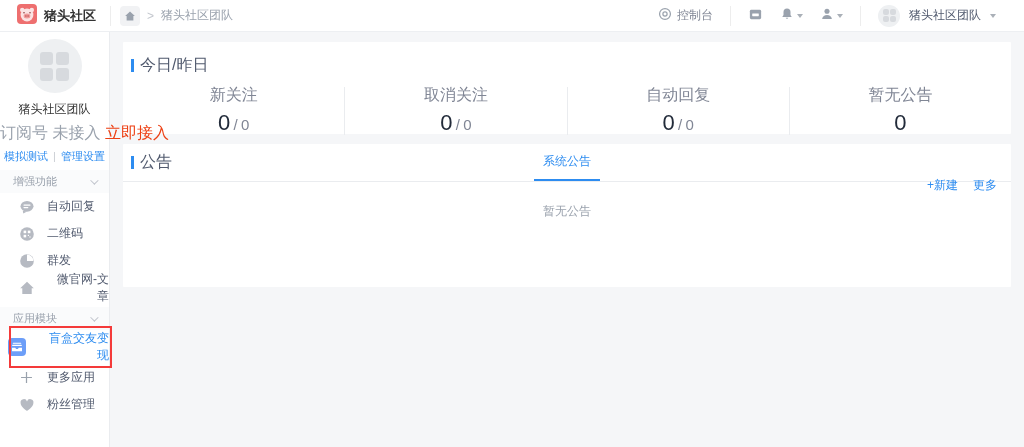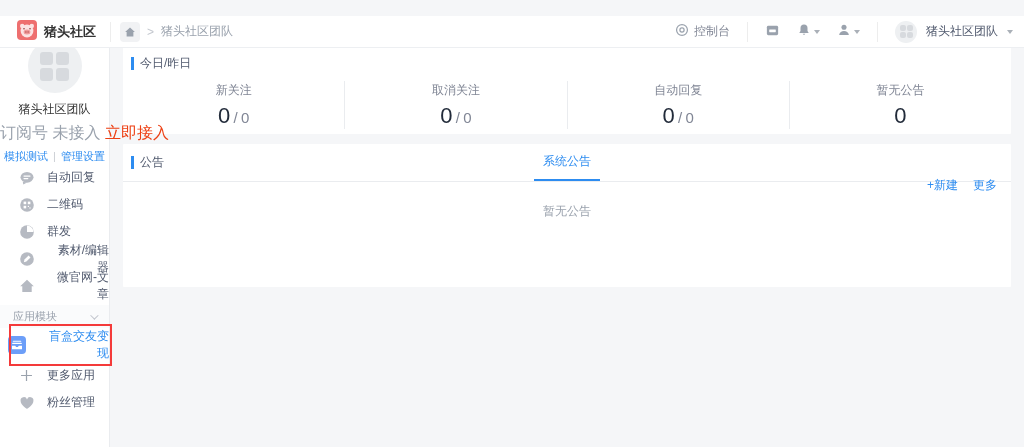--- a/index.html
+++ b/index.html
@@ -2,30 +2,30 @@
 <html><head>
 <meta charset="utf-8">
 <style>
   * { margin:0; padding:0; box-sizing:border-box; }
   html,body { width:1024px; height:447px; overflow:hidden;
     font-family:"Liberation Sans","DejaVu Sans",sans-serif;
     background:#f5f6f8; color:#515a6e; font-size:12px; }
 
   
   .navbar { position:absolute; top:0; left:0; right:0; height:32px; background:#fff;
-    border-bottom:1px solid #edeff2; display:flex; align-items:center; z-index:20;margin-top:16px; }
+    border-bottom:1px solid #edeff2; display:flex; align-items:center; z-index:20; }
   .logo-block { display:flex; align-items:center; gap:7px; padding:0 14px 0 17px; height:100%; }
   .logo-text { font-size:13px; font-weight:bold; color:#333; white-space:nowrap; }
   .nav-vdivider { width:1px; height:20px; background:#ededed; }
   .crumb { display:flex; align-items:center; gap:7px; margin-left:9px; color:#9aa2ad; }
   .home-badge { width:20px; height:20px; border-radius:4px; background:#f1f2f4;
     display:flex; align-items:center; justify-content:center; }
   .crumb-sep { color:#c3c7ce; font-size:12px; }
   .crumb-item { color:#9aa2ad; }
-  .nav-right { margin-left:auto; display:flex; align-items:center; gap:17px; padding-right:11px; }
+  .nav-right { margin-left:auto; display:flex; align-items:center; gap:17px; padding-right:28px; }
   .nav-link { display:flex; align-items:center; gap:5px; color:#808695; cursor:pointer; }
   .icon-btn { display:flex; align-items:center; gap:3px; cursor:pointer; }
   .caret { width:0; height:0; border-left:3.5px solid transparent;
     border-right:3.5px solid transparent; border-top:4.5px solid #aab0b8; }
   .account { display:flex; align-items:center; gap:9px; cursor:pointer; }
   .account-name { color:#515a6e; }
 
   
   .grid-avatar { border-radius:50%; background:#eef0f2; display:grid;
     grid-template-columns:auto auto; place-content:center; }
@@ -57,24 +57,24 @@
   .side-item.active { color:#2d8cf0; }
   .red-box { position:absolute; left:9px; right:-3px; top:-4px; bottom:-4px;
     border:2px solid #f43a3a; pointer-events:none; z-index:6; }
 
   
   .main { position:absolute; left:110px; top:32px; right:0; bottom:0; }
   .card { background:#fff; margin:0 13px; border-radius:1px; }
   .stats-card { margin-top:10px; height:92px; padding-top:13px; }
   .card-title { display:flex; align-items:center; gap:6px; margin-left:8px; }
   .blue-bar { width:3px; height:13px; background:#2d8cf0; }
-  .title-text { color:#515a6e; font-size:12px; }
+  .title-text { color:#515a6e; font-size:16px; }
   .stats-row { display:flex; align-items:center; margin-top:9px; }
   .stat-col { flex:1; text-align:center; }
-  .stat-label { color:#808695; font-size:12px; }
+  .stat-label { color:#808695; font-size:16px; }
   .stat-value { margin-top:4px; color:#1c2438; }
   .num-big { font-size:22px; color:#222b3a; }
   .num-sub { font-size:15px; color:#808695; }
   .stat-divider { width:1px; height:48px; background:#eaecef; }
 
   .ann-card { margin-top:10px; height:143px; }
   .ann-head { height:38px; border-bottom:1px solid #eaecef; display:flex; align-items:center;
     position:relative; padding:0 14px 0 8px; }
   .ann-title { display:flex; align-items:center; gap:6px; }
   .ann-tab { position:absolute; left:50%; transform:translateX(-50%); height:100%;
@@ -179,20 +179,24 @@
       <span data-interactable="false">订阅号 未接入</span>
       <span class="link-red" data-interactable="true">立即接入</span>
     </div>
     <div class="profile-links" data-interactable="false">
       <span data-interactable="true">模拟测试</span>
       <span class="sep" data-interactable="false">|</span>
       <span data-interactable="true">管理设置</span>
     </div>
   </div>
 
+  <div class="sec-head" data-interactable="true">
+    <span data-interactable="false">增强功能</span>
+    <span class="chev" data-interactable="false"></span>
+  </div>
   <div class="side-item" data-interactable="true">
     <span class="ic" data-interactable="false">
       <svg width="16" height="16" viewBox="0 0 16 16">
           <ellipse cx="8" cy="7.3" rx="6.5" ry="5.4" fill="#b6bac2"></ellipse>
           <path d="M3.8 11.7l.5 2.8L8 12.4z" fill="#b6bac2"></path>
           <rect x="4.4" y="5.5" width="7.2" height="1.2" rx="0.6" fill="#fff"></rect>
           <rect x="4.4" y="8" width="5" height="1.2" rx="0.6" fill="#fff"></rect>
         </svg>
     </span>
     <span data-interactable="false">自动回复</span>
@@ -211,29 +215,20 @@
     <span data-interactable="false">二维码</span>
   </div>
   <div class="side-item" data-interactable="true">
     <span class="ic" data-interactable="false">
       <svg width="16" height="16" viewBox="0 0 16 16">
           <circle cx="8" cy="8" r="6.8" fill="#b6bac2"></circle>
           <path d="M8 8V1.6A6.4 6.4 0 0 1 14.4 8z" fill="#fff"></path>
         </svg>
     </span>
     <span data-interactable="false">群发</span>
-  </div>
-  <div class="side-item" data-interactable="true">
-    <span class="ic" data-interactable="false">
-      <svg width="16" height="16" viewBox="0 0 16 16">
-          <circle cx="8" cy="8" r="6.8" fill="#b6bac2"></circle>
-          <path d="M4.8 11.2l.7-2.6 4.1-4.1 1.9 1.9-4.1 4.1z" fill="#fff"></path>
-        </svg>
-    </span>
-    <span data-interactable="false">素材/编辑器</span>
   </div>
   <div class="side-item" data-interactable="true">
     <span class="ic" data-interactable="false">
       <svg width="16" height="16" viewBox="0 0 16 16">
           <path d="M8 1.8L1.2 8.2h2.1V14h9.4V8.2h2.1z" fill="#b6bac2"></path>
         </svg>
     </span>
     <span data-interactable="false">微官网-文章</span>
   </div>
 

